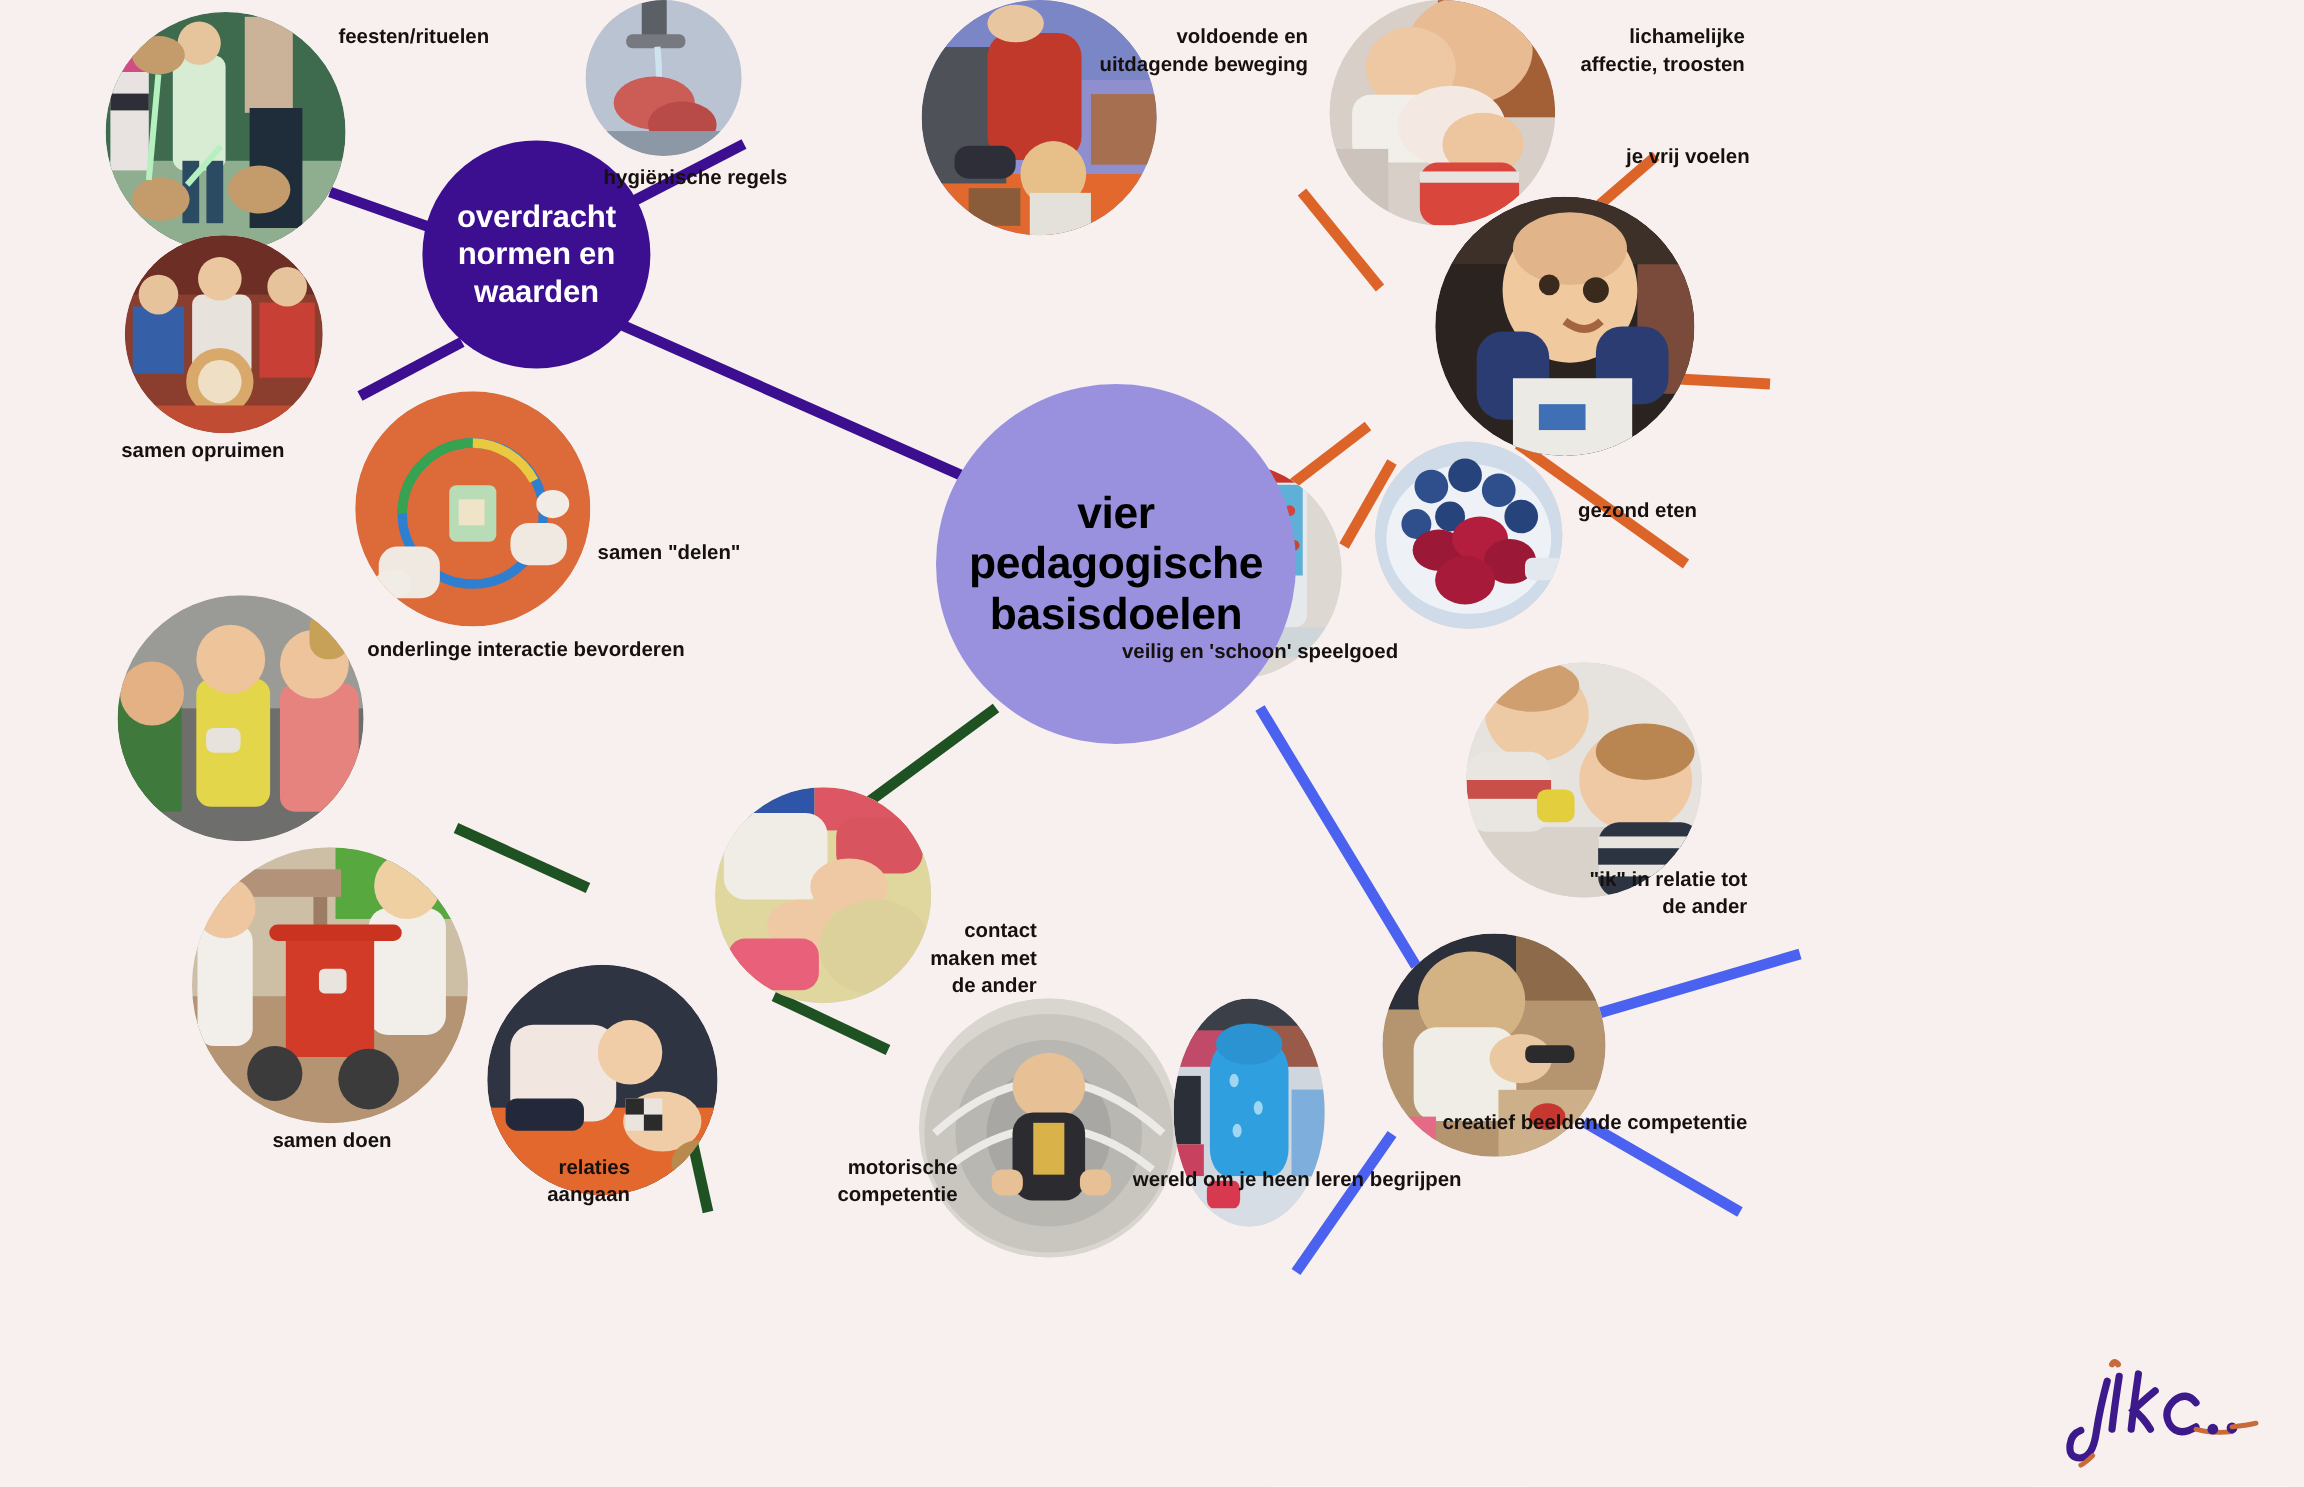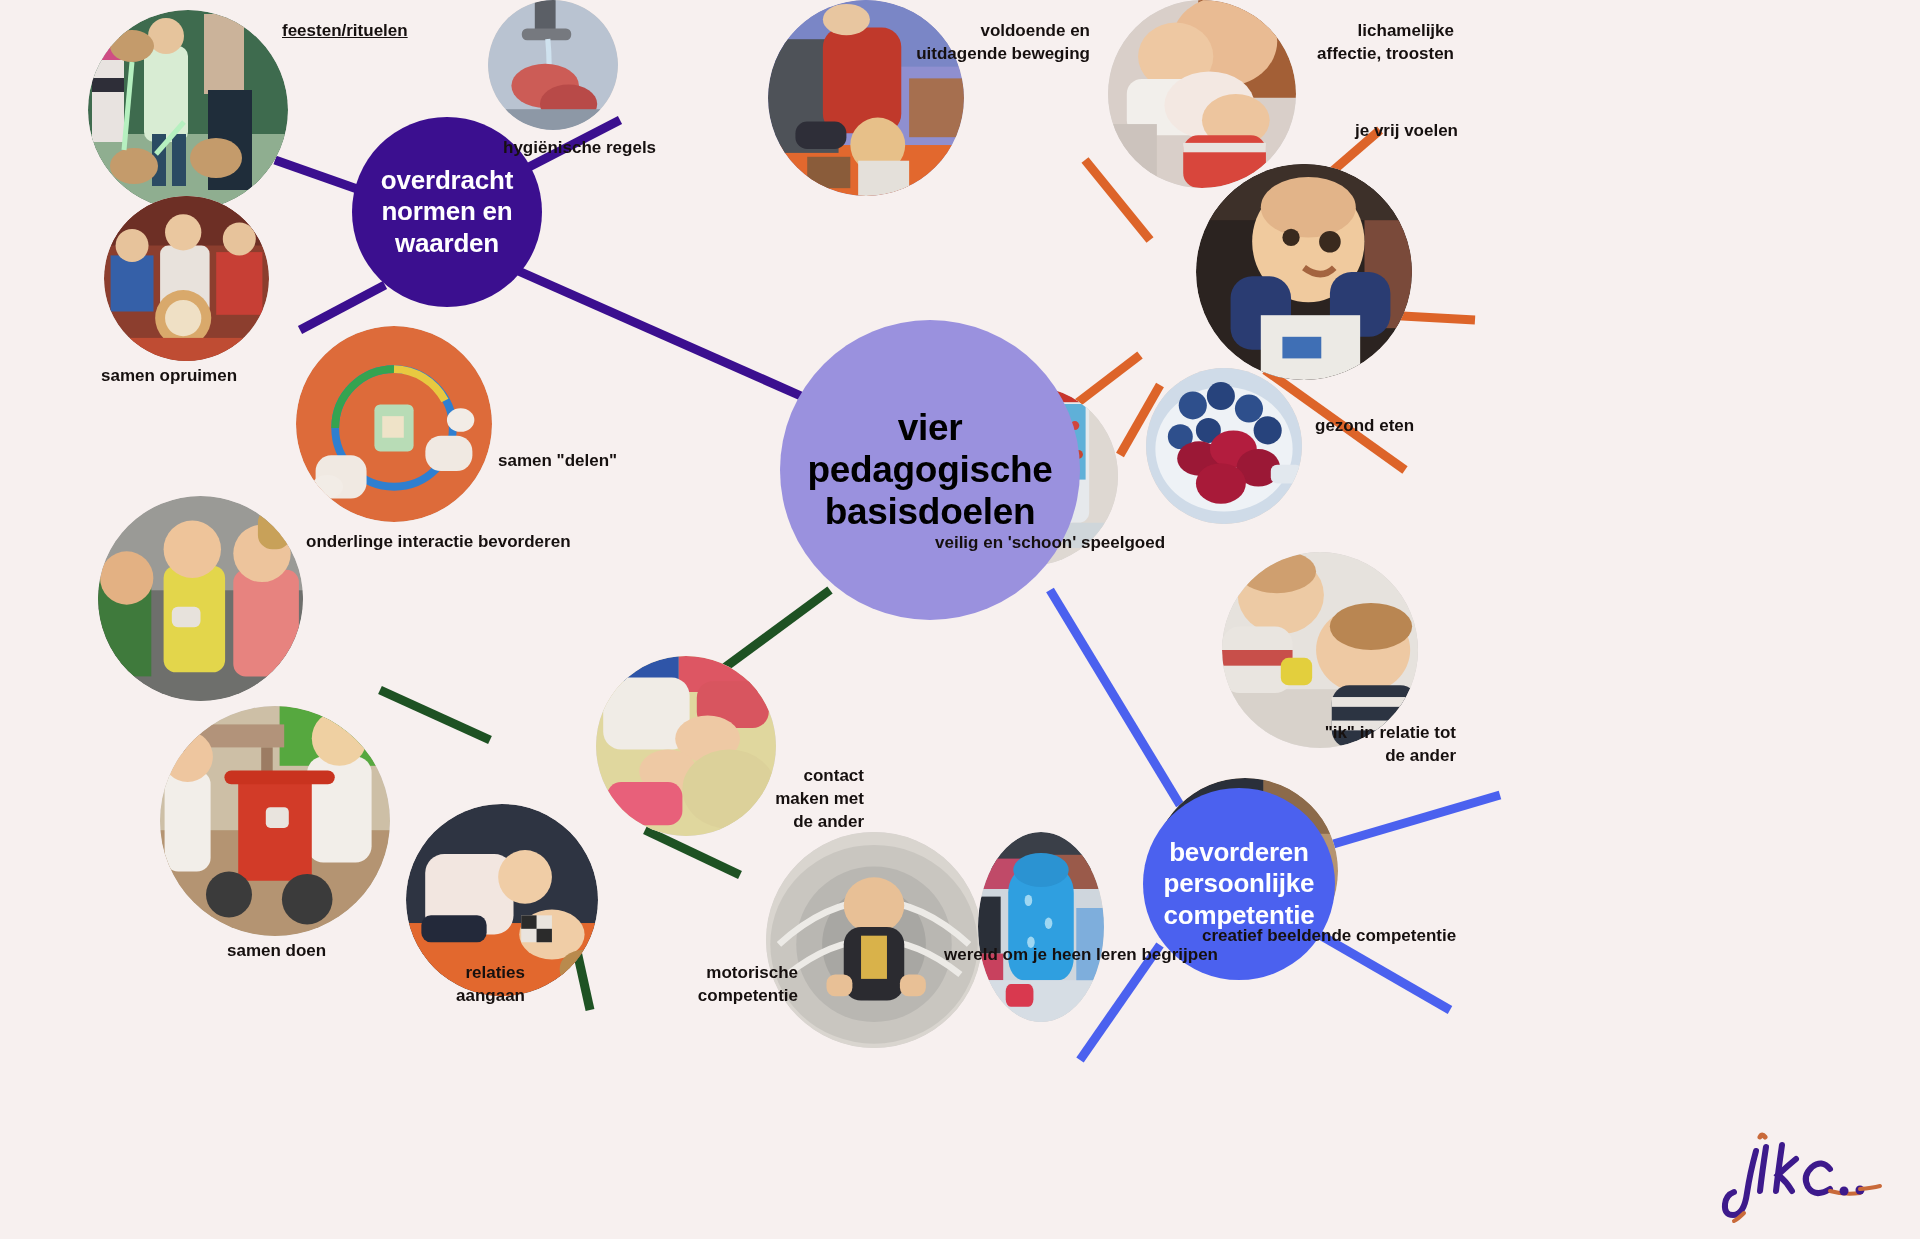--- a/index.html
+++ b/index.html
@@ -407,25 +407,22 @@
   <div class="node hub" style="left:780px; top:320px; width:300px; height:300px; background:#9a91de;">
     <div class="hub-title">vier pedagogische basisdoelen</div>
   </div>
 
   <div class="node" style="left:352px; top:117px; width:190px; height:190px; background:#3b0f8f;justify-content:center;">
     <div class="branch-label">overdracht normen en waarden</div>
   </div>
 
 
 
-  <div class="node" style="left:1143px; top:788px; width:192px; height:192px; background:#4b61ef;">
-    <div class="branch-label">bevorderen persoonlijke competentie</div>
-  </div>
-
-  <div class="caption c-left" style="left:282px; top:20px;text-decoration:underline;">feesten/rituelen</div>
+
+  <div class="caption c-left" style="left:282px; top:20px;">feesten/rituelen</div>
   <div class="caption c-left" style="left:503px; top:137px;">hygiënische regels</div>
   <div class="caption c-left" style="left:101px; top:365px;">samen opruimen</div>
   <div class="caption c-left" style="left:498px; top:450px;">samen "delen"</div>
   <div class="caption c-left" style="left:306px; top:531px;">onderlinge interactie bevorderen</div>
   <div class="caption c-center" style="left:716px; top:765px; width:148px;">contact
 maken met
 de ander</div>
   <div class="caption c-left" style="left:227px; top:940px;">samen doen</div>
   <div class="caption c-center" style="left:409px; top:962px; width:116px;">relaties
 aangaan</div>
@@ -434,21 +431,21 @@
   <div class="caption c-center" style="left:1260px; top:20px; width:194px;">lichamelijke
 affectie, troosten</div>
   <div class="caption c-left" style="left:1355px; top:120px;text-align:right;">je vrij voelen</div>
   <div class="caption c-left" style="left:1315px; top:415px;">gezond eten</div>
   <div class="caption c-left" style="left:935px; top:532px;">veilig en 'schoon' speelgoed</div>
   <div class="caption c-center" style="left:1296px; top:722px; width:160px;">"ik" in relatie tot
 de ander</div>
   <div class="caption c-left" style="left:1202px; top:925px;">creatief beeldende competentie</div>
   <div class="caption c-center" style="left:688px; top:962px; width:110px;">motorische
 competentie</div>
-  <div class="caption c-left" style="left:944px; top:944px;">wereld om je heen leren begrijpen</div>
+  <div class="caption c-left" style="left:944px; top:972px;">wereld om je heen leren begrijpen</div>
 
   <svg id="logo" viewBox="0 0 190 96">
     <g fill="none" stroke-linecap="round">
       <path d="M52 22 q-6 22 -9 42 q-3 22 -14 22 q-9 0 -8 -11 q1 -9 9 -12" stroke="#3d1a8c" stroke-width="6"></path>
       <path d="M56 8 q2 -4 5 0" stroke="#c96a3a" stroke-width="5"></path>
       <path d="M62 18 q-4 26 -6 44" stroke="#3d1a8c" stroke-width="6"></path>
       <path d="M78 16 q-4 28 -6 46" stroke="#3d1a8c" stroke-width="6"></path>
       <path d="M92 30 q-12 10 -18 16 q8 6 14 16" stroke="#3d1a8c" stroke-width="6"></path>
       <path d="M126 40 q-8 -10 -18 -2 q-10 9 -4 20 q7 11 22 2" stroke="#3d1a8c" stroke-width="6"></path>
       <path d="M126 62 q14 4 30 2" stroke="#c96a3a" stroke-width="4"></path>

